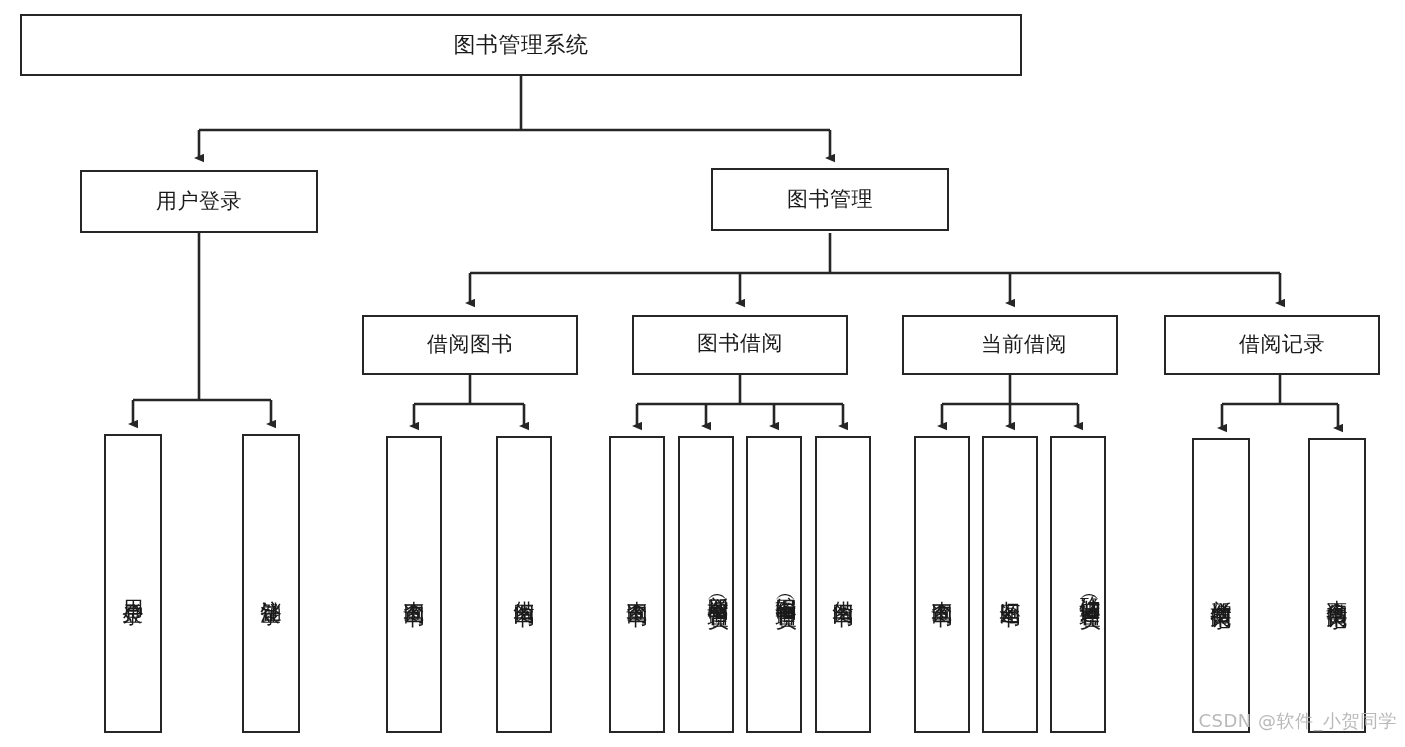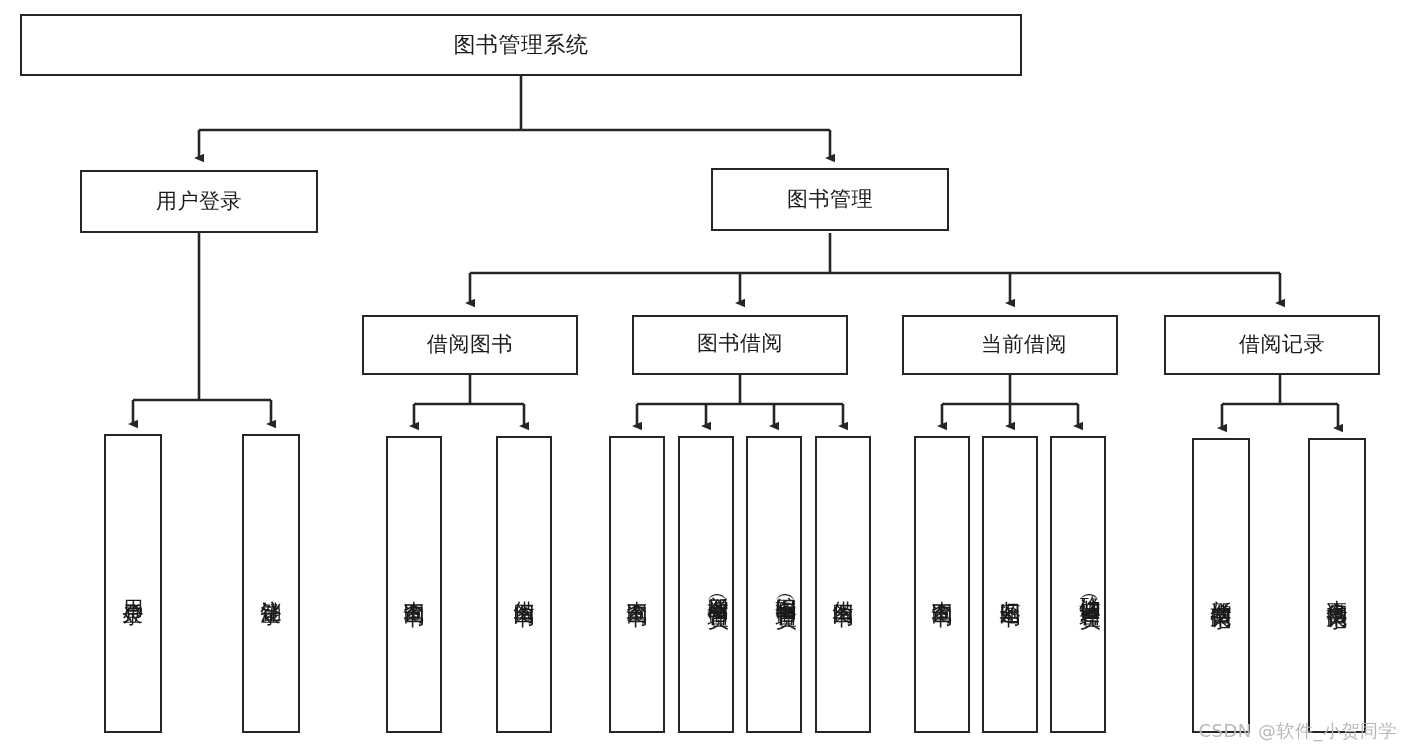--- a/index.html
+++ b/index.html
@@ -56,21 +56,21 @@
     align-items: flex-start;
   }
   .node.vert .vtext {
     writing-mode: vertical-rl;
     text-orientation: upright;
     display: block;
   }
   .watermark {
     position: absolute;
     right: 8px;
-    bottom: 4px;
+    bottom: 14px;
     font-size: 18px;
     color: #b9b9b9;
     letter-spacing: 0.5px;
     z-index: 3;
     white-space: nowrap;
   }
 </style>
 </head>
 <body>
 

